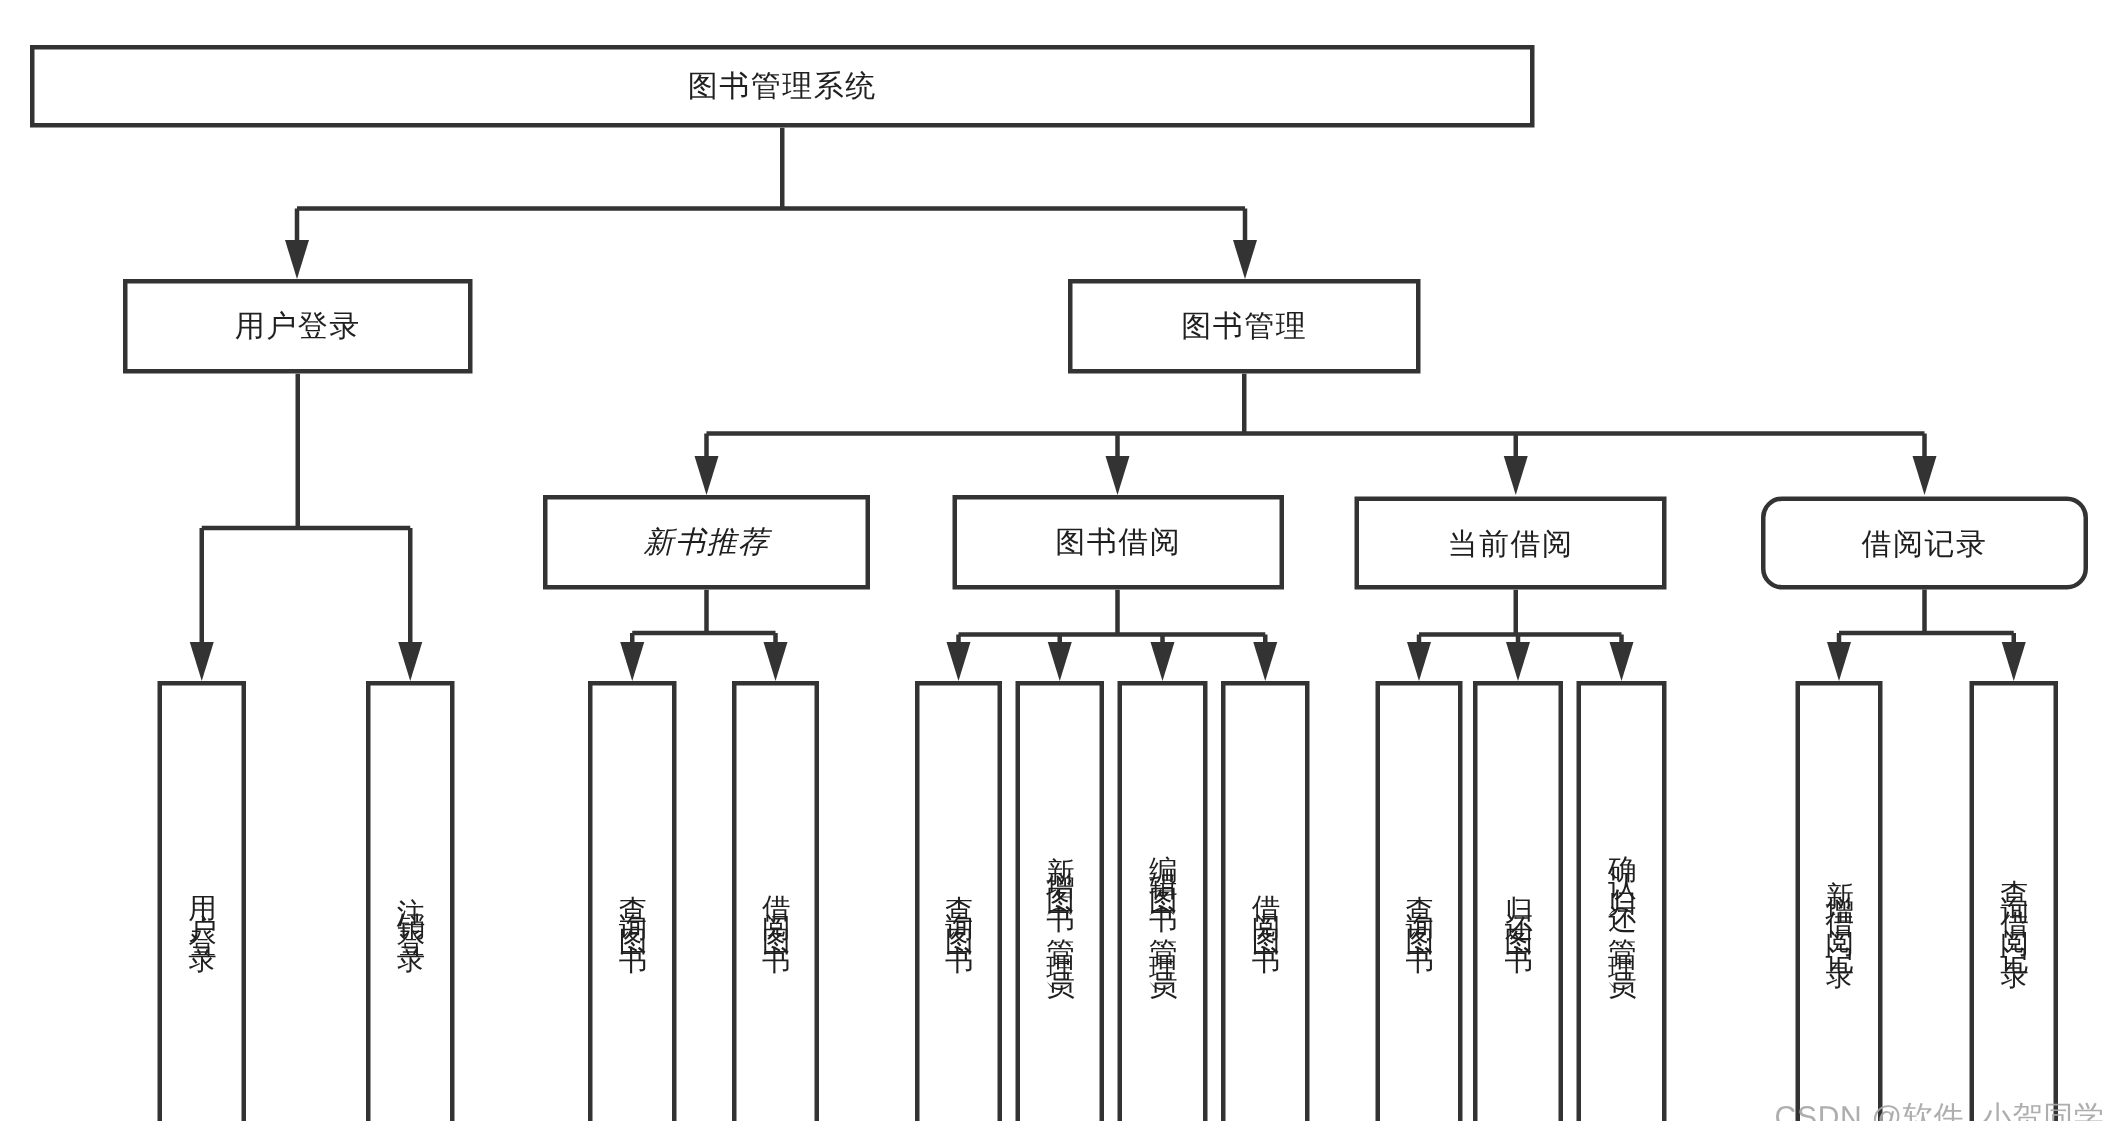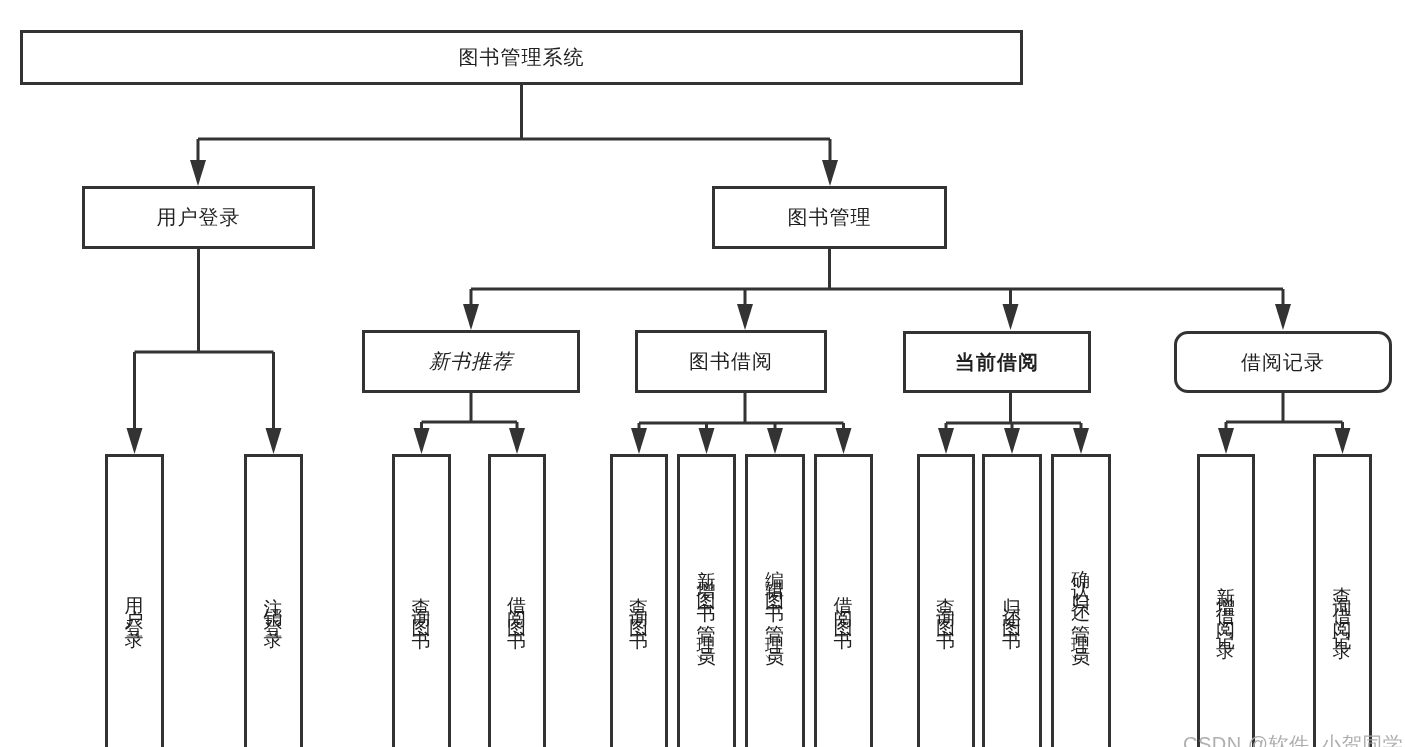--- a/index.html
+++ b/index.html
@@ -131,24 +131,24 @@
   <div class="hbox" style="left:82px; top:169px; width:233px; height:63px;">
     <span>用户登录</span>
   </div>
   <div class="hbox" style="left:712px; top:169px; width:235px; height:63px;">
     <span>图书管理</span>
   </div>
 
   <div class="hbox" style="left:362px; top:313px; width:218px; height:63px;font-style:italic;">
     <span>新书推荐</span>
   </div>
-  <div class="hbox" style="left:635px; top:313px; width:192px; height:63px;">
+  <div class="hbox" style="left:635px; top:313px; width:221px; height:63px;">
     <span>图书借阅</span>
   </div>
-  <div class="hbox" style="left:903px; top:314px; width:188px; height:62px;font-weight:bold;">
+  <div class="hbox" style="left:903px; top:314px; width:208px; height:62px;">
     <span>当前借阅</span>
   </div>
   <div class="hbox" style="left:1174px; top:314px; width:218px; height:62px;border-radius:14px;">
     <span>借阅记录</span>
   </div>
 
   <div class="vbox" style="left:105px; width:59px;">
     <span class="vtext">用户登录</span>
   </div>
   <div class="vbox" style="left:244px; width:59px;">

